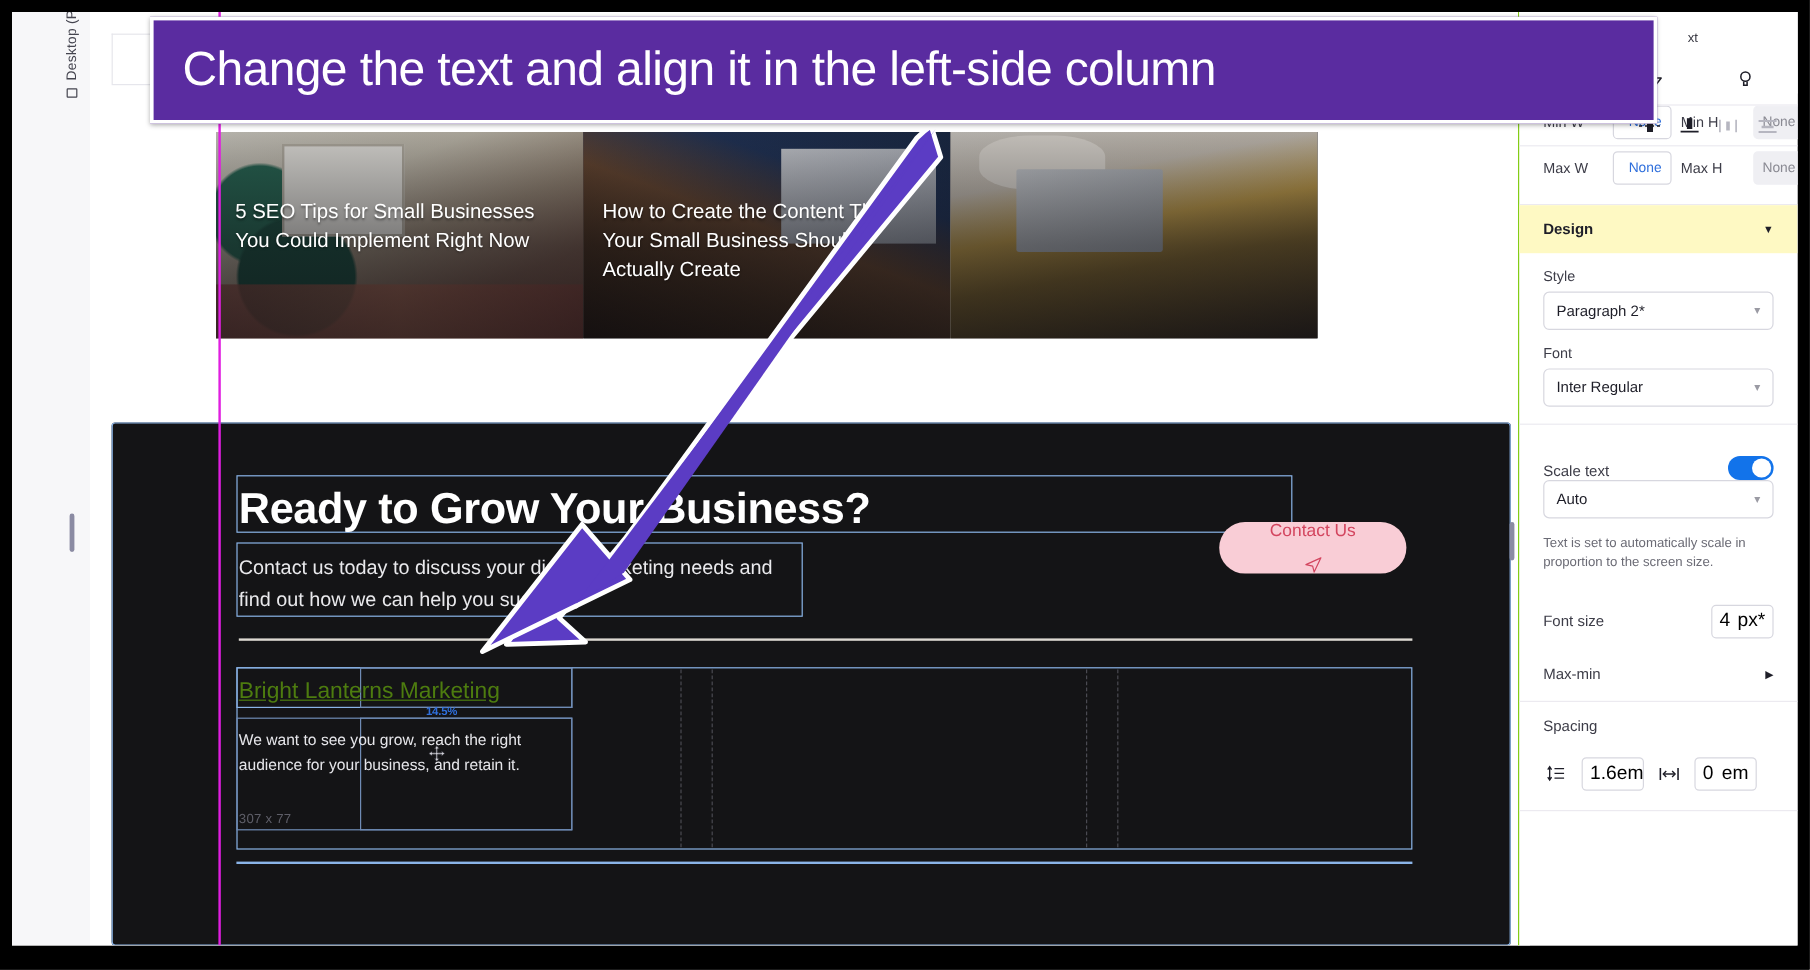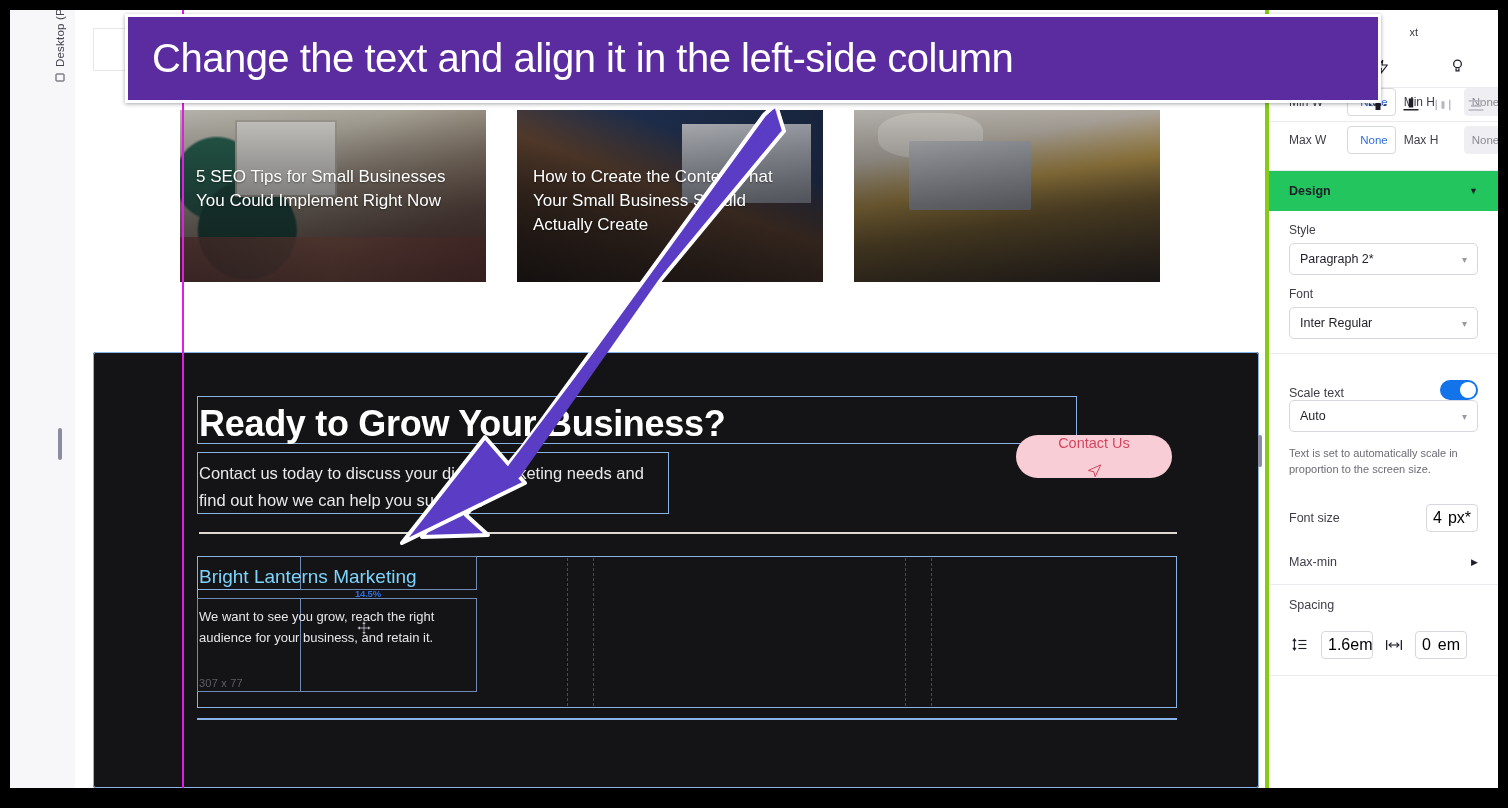--- a/index.html
+++ b/index.html
@@ -55,21 +55,21 @@
   }
   .page-body-top {
     position: absolute; left: 18px; top: 60px; width: 1166px; height: 268px;
     background: #fff; border-top: 1px solid #e6e6ec;
   }
 
   
   .cards {
     position: absolute; left: 105px; top: 100px;
     width: 980px; height: 172px;
-    display: flex; gap: 31px; align-items: flex-end;
+    display: flex;  align-items: flex-end;
   }
   .card {
     position: relative; width: 306px; height: 172px; overflow: hidden;
     background: #2b2b33;
   }
   .card .photo { position: absolute; inset: 0; }
   .card .shade {
     position: absolute; inset: 0;
     background: linear-gradient(180deg, rgba(10,10,14,.18) 0%, rgba(10,10,14,.52) 55%, rgba(10,10,14,.66) 100%);
   }
@@ -117,21 +117,21 @@
   .cta-sub {
     position: absolute; left: 106px; top: 108px; width: 468px;
     color: #e9e9ec; font-size: 16.5px; line-height: 1.62;
   }
   .divider-rule {
     position: absolute; left: 106px; top: 180px; width: 978px; height: 2px;
     background: #ddd9d2;
   }
   .brand-title {
     position: absolute; left: 106px; top: 212px; width: 278px;
-    color: #7dd3fc; font-size: 19px; line-height: 1.35;
+    color: #4d7c0f; font-size: 19px; line-height: 1.35; text-decoration: underline;
   }
   .brand-copy {
     position: absolute; left: 106px; top: 254px; width: 278px;
     color: #e6e6ea; font-size: 13px; line-height: 1.62;
   }
   .dim-label {
     position: absolute; left: 106px; top: 325px;
     color: #5e5e68; font-size: 11px; letter-spacing: .2px;
   }
   .pct-badge {
@@ -160,21 +160,21 @@
   }
 
   
   .move-cursor {
     position: absolute; left: 281px; top: 610px; width: 16px; height: 16px; z-index: 45;
   }
 
   
   .props {
     position: absolute; left: 1255px; top: 0; width: 233px; height: 778px;
-    background: #fff; border-left: 4px solid #84cc16;
+    background: #fff; border-left: 1px solid #84cc16;
   }
   .props-top {
     position: absolute; left: 0; top: 0; width: 233px; height: 78px;
     background: #fff; border-bottom: 1px solid #eceaf0;
   }
   .props-tab-label { position: absolute; right: 84px; top: 16px; font-size: 11px; color: #3a3a44; }
   .bulb { position: absolute; right: 36px; top: 46px; }
   .flash { position: absolute; right: 112px; top: 48px; }
 
   .align-row {
@@ -197,21 +197,21 @@
   .fbox {
     height: 28px; border: 1px solid #d7d7df; border-radius: 4px; background: #fff;
     display: flex; align-items: center; justify-content: space-between; padding: 0 7px;
   }
   .fbox.muted { background: #efeff3; border-color: #efeff3; }
   .fbox .v { font-size: 12px; color: #1e1e28; }
   .fbox .u { font-size: 10.5px; color: #2f6fdc; }
   .fbox .v.blue { color: #2f6fdc; font-size: 11.5px; margin-left: auto; }
   .fbox .v.grey { color: #8a8a93; font-size: 11.5px; margin-left: auto; }
 
-  .design-head { background: #22c55e; margin: 0 -20px; padding: 0 20px; gap: 44px; }
+  .design-head { background: #fef9c3; margin: 0 -20px; padding: 0 20px; gap: 44px; }
 
   .flabel { font-size: 12px; color: #3d3d48; margin: 12px 0 6px; }
   .select {
     height: 32px; border: 1px solid #d7d7df; border-radius: 5px; background: #fff;
     display: flex; align-items: center; justify-content: space-between; padding: 0 10px;
     font-size: 12.5px; color: #1e1e28;
   }
   .chev { color: #9a9aa3; font-size: 10px; }
 
   .toggle-row { display: flex; align-items: flex-end; justify-content: space-between; height: 46px; }

